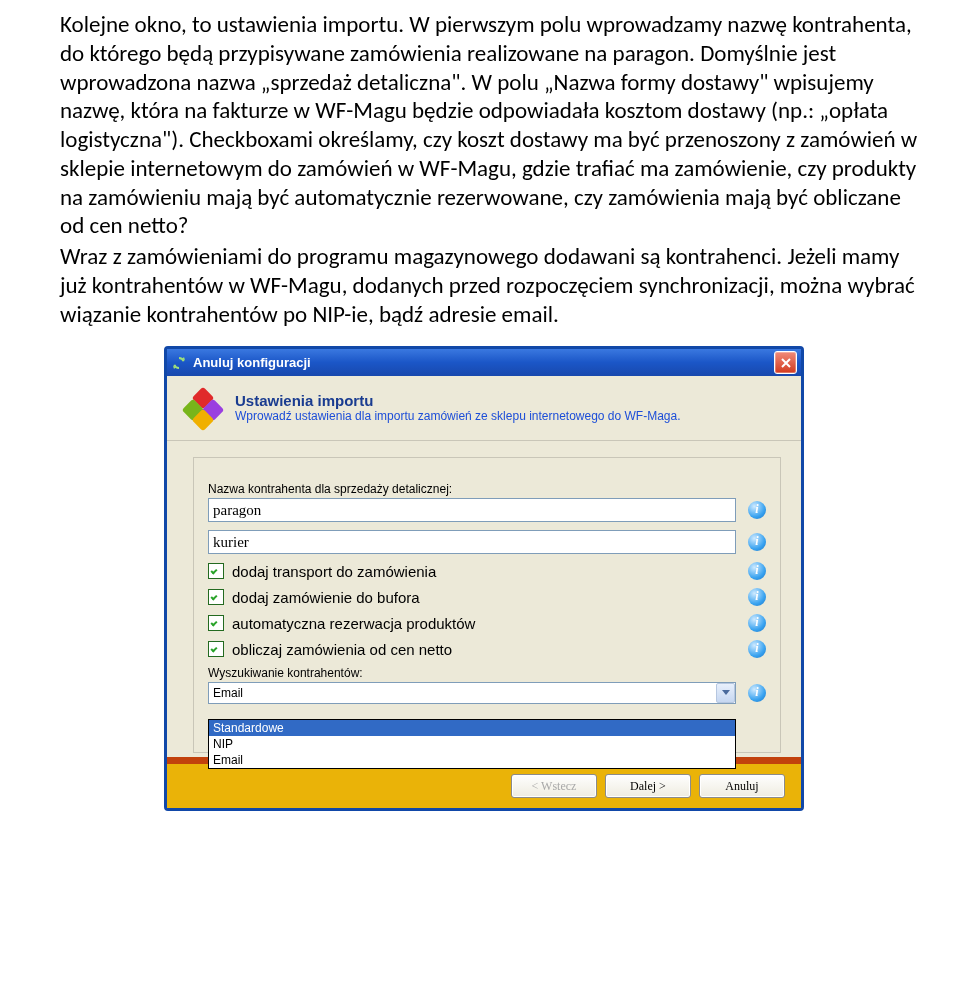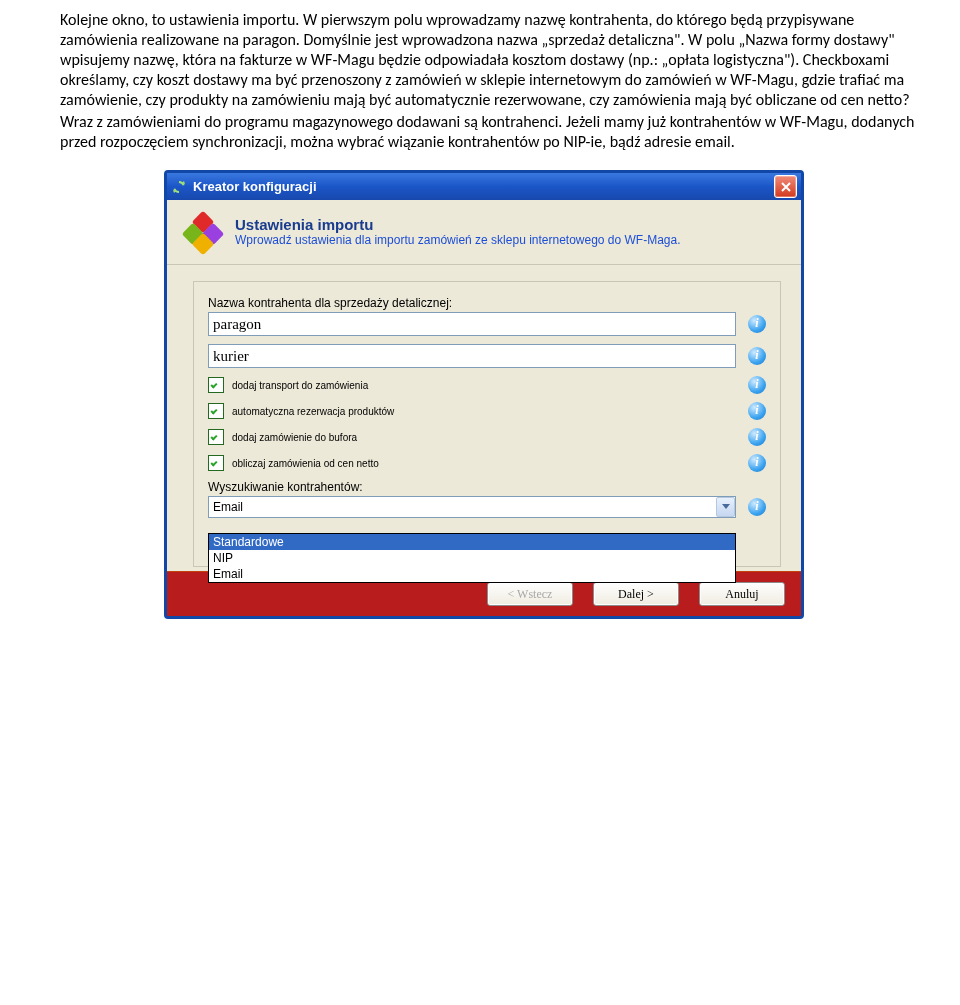--- a/index.html
+++ b/index.html
@@ -1,49 +1,49 @@
 <!DOCTYPE html>
 <html><head>
 <meta charset="utf-8">
 <style>
   body{margin:0;background:#fff;font-family:Calibri,Arial,sans-serif;color:#000;width:960px}
   .page{padding:10px 40px 0 60px}
-  .para{font-size:16px;line-height:1.25;margin:0 0 2px 0}
+  .para{font-size:23px;line-height:1.25;margin:0 0 2px 0}
   .wrap{margin:18px 0 0 164px;width:634px;border:3px solid #1148a8;border-radius:4px;background:#ece9d8;font-family:Tahoma,Arial,sans-serif;font-size:12px;color:#000;position:relative}
   .tb{height:27px;background:linear-gradient(#3a78e0,#1b56c7 50%,#1848ad);display:flex;align-items:center;padding:0 4px;color:#fff;font-weight:bold;font-size:13px}
   .tb .ico{width:16px;height:16px;margin-right:6px;display:inline-flex;align-items:center;justify-content:center}
   .spacer{flex:1}
   .closebtn{width:21px;height:21px;border:1px solid #fff;border-radius:3px;background:linear-gradient(#f08b7a,#d33a1e);display:flex;align-items:center;justify-content:center;box-shadow:inset 0 0 0 1px rgba(255,255,255,.3)}
   .hdr{display:flex;align-items:center;padding:10px 18px 12px 14px;border-bottom:1px solid #c9c6b8;background:#ece9d8}
   .hdr .picon{width:40px;height:40px;margin:2px 12px 0 2px;position:relative}
   .cube{position:absolute;width:16px;height:16px;border-radius:3px;transform:rotate(45deg)}
   .c1{background:#e02a2a;top:2px;left:12px}
   .c2{background:#78b51a;top:14px;left:2px}
   .c3{background:#9a3fe0;top:14px;left:22px}
   .c4{background:#f0b000;top:24px;left:12px}
   .hdr h2{margin:0;font-size:15px;font-weight:bold;color:#1a3c90}
   .hdr p{margin:0 0 0 0;font-size:12px;color:#1d4ed8}
   .body{padding:16px 20px 4px 26px;background:#ece9d8}
-  .frame{border:1px solid #c9c6b8;border-radius:0;padding:12px 14px 4px 14px;background:#ece9d8}
+  .frame{border:1px solid #c9c6b8;border-radius:0;padding:22px 14px 4px 14px;background:#ece9d8}
   .flabel{font-size:12px;color:#000;margin:2px 0 2px 0;display:block}
   .frow{display:flex;align-items:center;margin-bottom:8px}
   .tinput{flex:1;height:20px;border:1px solid #7f9db9;background:#fff;padding:1px 4px;font-family:Tahoma;font-size:15px}
   .info{width:18px;height:18px;border-radius:50%;margin-left:12px;background:radial-gradient(circle at 35% 30%,#cfeaff,#3aa3f0 60%,#1573c7);position:relative;flex:0 0 18px}
   .info::after{content:"i";position:absolute;left:0;right:0;text-align:center;color:#fff;font:italic bold 12px Georgia;top:1px}
   .ck{display:flex;align-items:center;margin:8px 0}
   .ckbox{width:14px;height:14px;border:1px solid #236a20;background:#fff;margin-right:8px;position:relative;flex:0 0 14px}
   .ckbox::after{content:"";position:absolute;left:2px;top:5px;width:4px;height:2px;border-left:2px solid #2aa32a;border-bottom:2px solid #2aa32a;transform:rotate(-45deg)}
-  .ck .lbl{flex:1;font-size:10px}
+  .ck .lbl{flex:1;font-size:15px}
   .selwrap{position:relative;flex:1}
   .selbox{height:20px;border:1px solid #7f9db9;background:#fff;display:flex;align-items:center;padding:0 4px;font-size:12px}
   .selbtn{position:absolute;right:1px;top:1px;width:17px;height:18px;border:1px solid #b6c7e0;background:linear-gradient(#e8f0fc,#c6d7f1);border-radius:2px;display:flex;align-items:center;justify-content:center}
   .dd{position:absolute;left:0;top:37px;right:0;border:1px solid #000;background:#fff;z-index:5}
   .dd div{padding:1px 4px;font-size:12px}
   .dd .sel{background:#316ac5;color:#fff}
-  .ftr{display:flex;justify-content:flex-end;gap:20px;padding:10px 16px 10px 0;background:#b91c1c;border-top:1px solid #c2410c}
+  .ftr{display:flex;justify-content:flex-end;gap:8px;padding:10px 16px 10px 0;background:#eab308;border-top:7px solid #c2410c}
   .wbtn{min-width:86px;height:24px;border:1px solid #8b8b8b;border-radius:3px;background:linear-gradient(#fefefe,#efece0);font-family:Tahoma;font-size:12px;padding:0 10px;display:flex;align-items:center;justify-content:center;box-shadow:inset 0 0 0 1px #fff}
   .wbtn.dis{color:#a8a8a8}
   svg{display:block}
 </style>
 </head>
 <body>
 
 <div class="page">
   <p class="para">Kolejne okno, to ustawienia importu. W pierwszym polu wprowadzamy nazwę kontrahenta, do którego będą przypisywane zamówienia realizowane na paragon. Domyślnie jest wprowadzona nazwa „sprzedaż detaliczna". W polu „Nazwa formy dostawy" wpisujemy nazwę, która na fakturze w WF-Magu będzie odpowiadała kosztom dostawy (np.: „opłata logistyczna"). Checkboxami określamy, czy koszt dostawy ma być przenoszony z zamówień w sklepie internetowym do zamówień w WF-Magu, gdzie trafiać ma zamówienie, czy produkty na zamówieniu mają być automatycznie rezerwowane, czy zamówienia mają być obliczane od cen netto?</p>
   <p class="para">Wraz z zamówieniami do programu magazynowego dodawani są kontrahenci. Jeżeli mamy już kontrahentów w WF-Magu, dodanych przed rozpoczęciem synchronizacji, można wybrać wiązanie kontrahentów po NIP-ie, bądź adresie email.</p>
@@ -51,21 +51,21 @@
 
 <div class="wrap">
   <div class="tb">
     <span class="ico">
       <svg width="16" height="16" viewBox="0 0 16 16">
           <path d="M8 2a6 6 0 0 1 5.6 3.9l-1.9.7A4 4 0 0 0 8 4V2zm0 12a6 6 0 0 1-5.6-3.9l1.9-.7A4 4 0 0 0 8 12v2z" fill="#9fe07a"></path>
           <path d="M13 2l1 3-3-1z" fill="#9fe07a"></path>
           <path d="M3 14l-1-3 3 1z" fill="#9fe07a"></path>
         </svg>
     </span>
-    <span>Kreator konfiguracji</span>
+    <span>Anuluj konfiguracji</span>
     <span class="spacer"></span>
     <span class="closebtn">
       <svg width="10" height="10" viewBox="0 0 10 10">
           <path d="M1 1l8 8M9 1l-8 8" stroke="#fff" stroke-width="2"></path>
         </svg>
     </span>
   </div>
 
   <div class="hdr">
     <div class="picon">
@@ -94,26 +94,26 @@
         <span class="info"></span>
       </div>
 
       <div class="ck">
         <span class="ckbox"></span>
         <span class="lbl">dodaj transport do zamówienia</span>
         <span class="info"></span>
       </div>
       <div class="ck">
         <span class="ckbox"></span>
-        <span class="lbl">automatyczna rezerwacja produktów</span>
+        <span class="lbl">dodaj zamówienie do bufora</span>
         <span class="info"></span>
       </div>
       <div class="ck">
         <span class="ckbox"></span>
-        <span class="lbl">dodaj zamówienie do bufora</span>
+        <span class="lbl">automatyczna rezerwacja produktów</span>
         <span class="info"></span>
       </div>
       <div class="ck">
         <span class="ckbox"></span>
         <span class="lbl">obliczaj zamówienia od cen netto</span>
         <span class="info"></span>
       </div>
 
       <span class="flabel">Wyszukiwanie kontrahentów:</span>
       <div class="frow" style="margin-bottom:44px">

